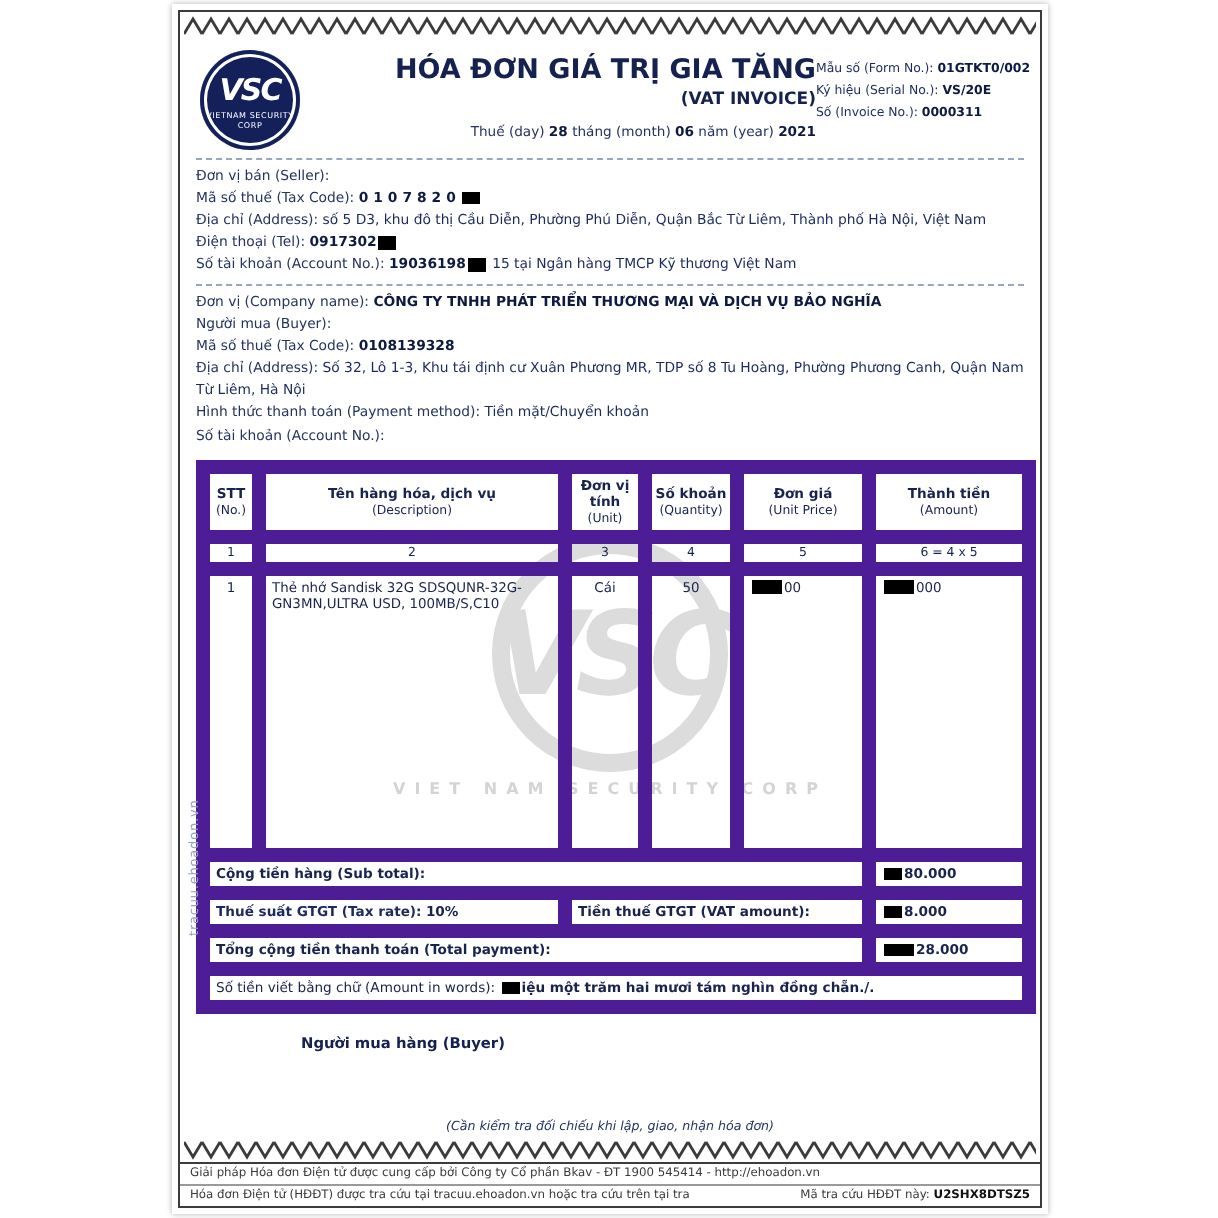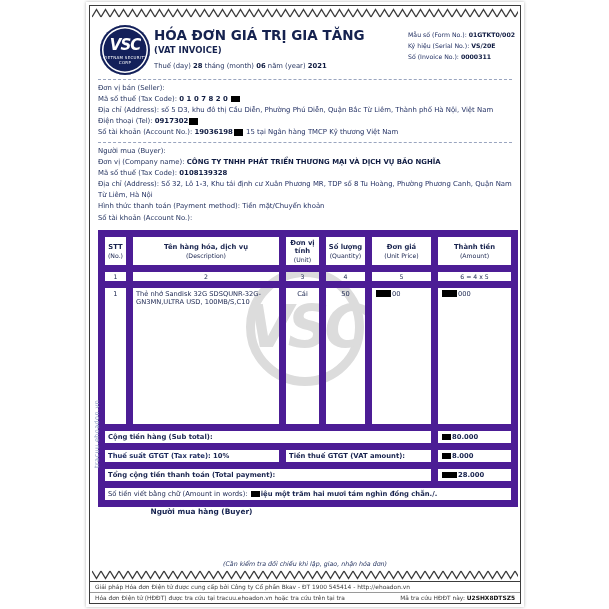--- a/index.html
+++ b/index.html
@@ -12,21 +12,21 @@
   .watermark{position:absolute;left:0;right:0;top:262px;z-index:0;text-align:center}
   .wm-circle{width:118px;height:118px;margin:0 auto;border:9px solid #dcdcdc;border-radius:50%;display:flex;align-items:center;justify-content:center}
   .wm-vsc{font-size:58px;font-weight:bold;font-style:italic;color:#dcdcdc;letter-spacing:-5px}
   .wm-caption{margin-top:4px;font-size:8px;font-weight:bold;letter-spacing:4.5px;color:#d4d4d4;white-space:nowrap}
   .side-text{position:absolute;left:3px;top:462px;transform:rotate(-90deg);transform-origin:0 0;font-size:6.5px;color:#93a3c6;letter-spacing:.4px;z-index:2;white-space:nowrap}
   .content{flex:1 1 auto;padding:2px 8px 0;position:relative;z-index:1;display:flex;flex-direction:column}
   .header{display:flex;align-items:flex-start}
   .logo{width:50px;height:50px;flex:0 0 auto;margin:5px 4px 0 2px;border-radius:50%;background:#13205a;color:#fff;display:flex;flex-direction:column;align-items:center;justify-content:center;box-shadow:inset 0 0 0 2px #13205a,inset 0 0 0 3.5px #ffffff;text-align:center}
   .logo-vsc{font-size:15px;font-weight:bold;font-style:italic;letter-spacing:-1px}
   .logo-cap{font-size:4px;letter-spacing:.3px;margin-top:1px}
-  .title-wrap{flex:1 1 auto;text-align:left;padding-top:7px}
+  .title-wrap{flex:1 1 auto;text-align:right;padding-top:7px}
   .title{font-size:13.5px;font-weight:bold;color:#15224f}
   .subtitle{font-size:8.5px;font-weight:bold;margin-top:2px;color:#15224f}
   .date-line{margin-top:7px;font-size:6.8px;color:#24335f}
   .date-line b{color:#0e1a40}
   .meta{flex:0 0 auto;width:104px;margin-top:9px;font-size:6.2px;line-height:1.8;white-space:nowrap}
   .meta b{color:#0e1a40}
   .sep{border-top:1px dashed #9aa5bf}
   .info{padding:3px 0 4px;font-size:6.9px;line-height:1.6}
   .info .lab{color:#24335f}
   .info b{color:#0e1a40}
@@ -40,21 +40,21 @@
   .h2{font-weight:normal;font-size:6.2px;text-align:center;margin-top:1px}
   .numrow td{text-align:center;font-size:6.2px;padding:1px}
   .c{text-align:center}
   .r{text-align:left}
   tr.item td{border-bottom:none}
   tr.filler td{border-top:none;border-bottom:none;height:120px}
   .totals td{font-size:6.8px}
   .lab-b{font-weight:bold;color:#1c2a5e}
   .val-b{font-weight:bold;color:#0c1636}
   .words td{font-size:6.8px}
-  .sig{display:flex;margin-top:0}
+  .sig{display:flex;margin-top:10px}
   .sig-col{flex:1;text-align:center}
   .sig-title{font-size:7.4px;font-weight:bold;color:#15224f}
   .sign-box{width:182px;margin:6px auto 0;border:1px solid #7fa77f;background:#e9efe6;padding:3px 4px;color:#23402a;text-align:center}
   .sb-l1{font-size:6.2px}
   .sb-l2{font-size:6px;font-style:italic}
   .sb-company{margin:2px 0 1px;border:1px solid #a3c6a0;background:#f3f8f0;font-size:6.9px;font-weight:bold;color:#16301c;padding:2px 1px}
   .sb-date{font-size:6.2px}
   .check-note{flex:0 0 auto;text-align:center;font-size:6.3px;font-style:italic;color:#24335f;padding:3px 0}
   .footer{flex:0 0 auto;border-top:1px solid #3c3c3c;font-size:5.9px;color:#3a3a3a;background:#fff;position:relative;z-index:1}
   .f-row1{padding:2px 5px;border-bottom:1px solid #9a9a9a}
@@ -73,20 +73,21 @@
           <path d="M0,9 L4.5,1.5 L9,9" fill="none" stroke="#3b3b3b" stroke-width="1.4"></path>
         </pattern>
       </defs>
       <rect width="100%" height="10" fill="url(#zz1)"></rect>
     </svg>
 
     <div class="watermark">
       <div class="wm-circle">
         <span class="wm-vsc">VSC</span>
       </div>
+      <div class="wm-caption">VIET NAM SECURITY CORP</div>
     </div>
     <div class="side-text">tracuu.ehoadon.vn</div>
 
     <div class="content">
 
       <div class="header">
         <div class="logo">
           <div class="logo-vsc">VSC</div>
           <div class="logo-cap">VIETNAM SECURITY CORP</div>
         </div>
@@ -111,22 +112,22 @@
 
       <div class="info sep" style="margin-top:4px">
         <div><span class="lab">Đơn vị bán (Seller):</span></div>
         <div><span class="lab">Mã số thuế (Tax Code):</span> <b class="spread">0107820</b><span class="redact rd-s"></span></div>
         <div><span class="lab">Địa chỉ (Address):</span> <span>số 5 D3, khu đô thị Cầu Diễn, Phường Phú Diễn, Quận Bắc Từ Liêm, Thành phố Hà Nội, Việt Nam</span></div>
         <div><span class="lab">Điện thoại (Tel):</span> <b>0917302</b><span class="redact rd-s"></span></div>
         <div><span class="lab">Số tài khoản (Account No.):</span> <b>19036198</b><span class="redact rd-s"></span> <span>15 tại Ngân hàng TMCP Kỹ thương Việt Nam</span></div>
       </div>
 
       <div class="info sep">
+        <div><span class="lab">Đơn vị (Company name):</span> <b>CÔNG TY TNHH PHÁT TRIỂN THƯƠNG MẠI VÀ DỊCH VỤ BẢO NGHĨA</b></div>
         <div><span class="lab">Người mua (Buyer):</span></div>
-        <div><span class="lab">Đơn vị (Company name):</span> <b>CÔNG TY TNHH PHÁT TRIỂN THƯƠNG MẠI VÀ DỊCH VỤ BẢO NGHĨA</b></div>
         <div><span class="lab">Mã số thuế (Tax Code):</span> <b>0108139328</b></div>
         <div><span class="lab">Địa chỉ (Address):</span> <span>Số 32, Lô 1-3, Khu tái định cư Xuân Phương MR, TDP số 8 Tu Hoàng, Phường Phương Canh, Quận Nam Từ Liêm, Hà Nội</span></div>
         <div><span class="lab">Hình thức thanh toán (Payment method):</span> <span>Tiền mặt/Chuyển khoản</span></div>
         <div><span class="lab">Số tài khoản (Account No.):</span></div>
       </div>
 
       <table class="items">
         <colgroup>
           <col style="width:28px">
             <col style="width:153px">
@@ -143,21 +144,21 @@
               </th>
             <th>
                 <div class="h1">Tên hàng hóa, dịch vụ</div>
                 <div class="h2">(Description)</div>
               </th>
             <th>
                 <div class="h1">Đơn vị tính</div>
                 <div class="h2">(Unit)</div>
               </th>
             <th>
-                <div class="h1">Số lượng</div>
+                <div class="h1">Số khoản</div>
                 <div class="h2">(Quantity)</div>
               </th>
             <th>
                 <div class="h1">Đơn giá</div>
                 <div class="h2">(Unit Price)</div>
               </th>
             <th>
                 <div class="h1">Thành tiền</div>
                 <div class="h2">(Amount)</div>
               </th>

